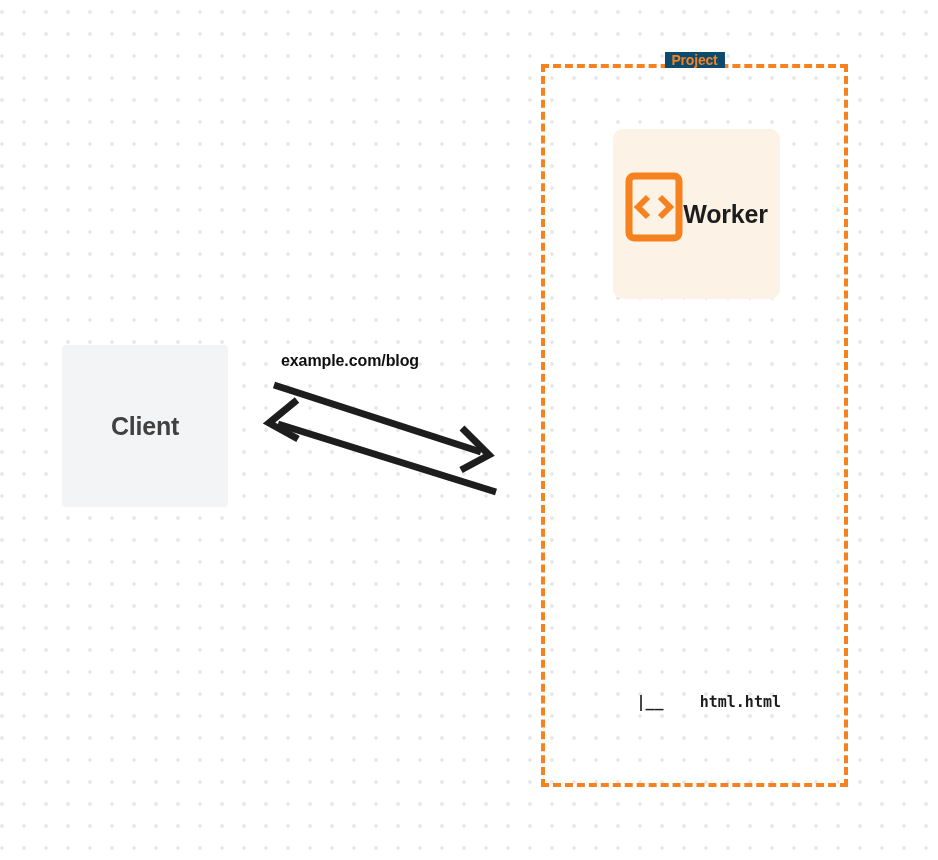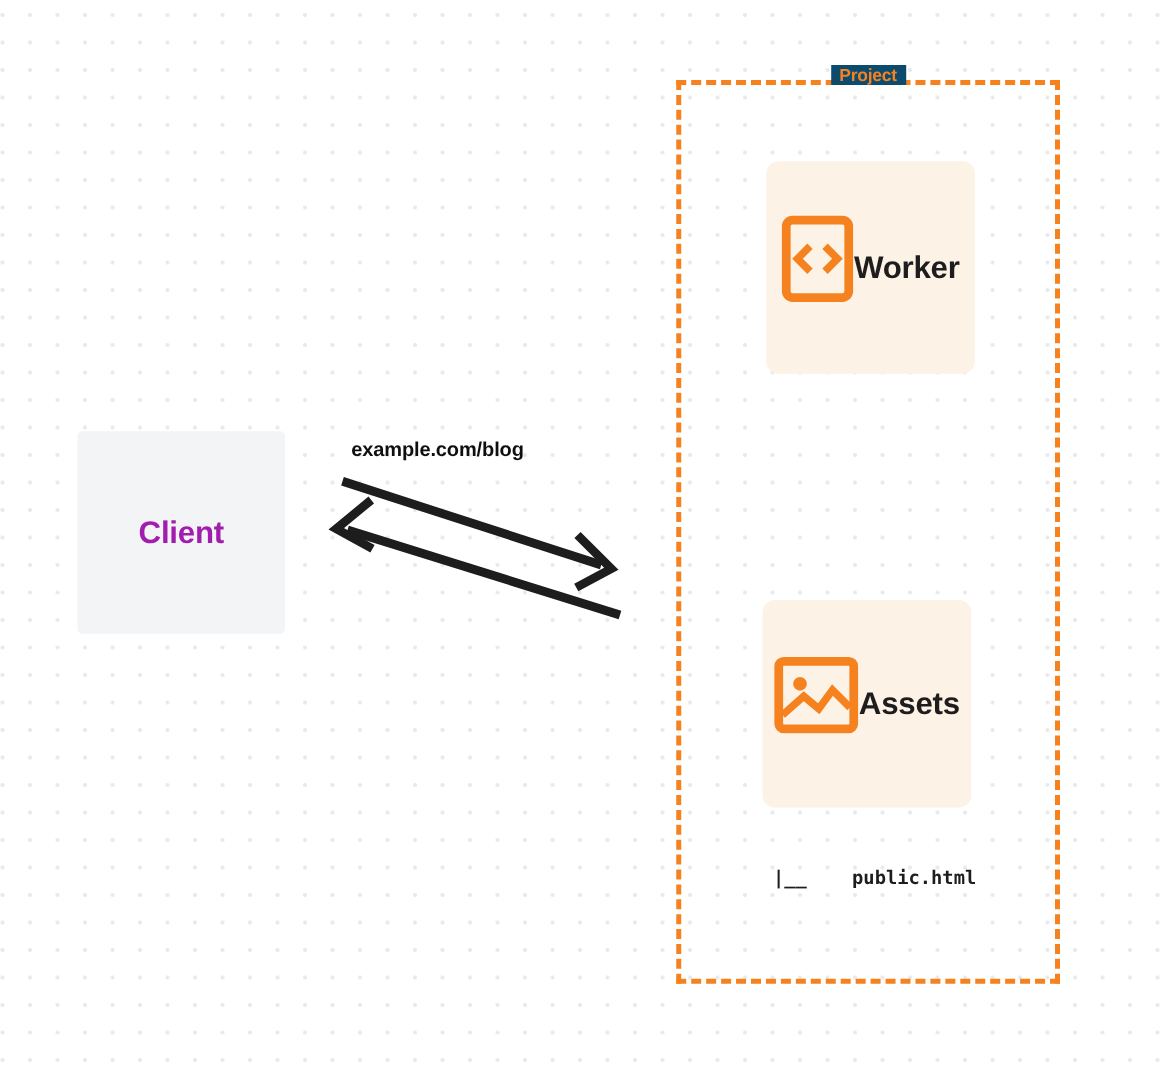--- a/index.html
+++ b/index.html
@@ -32,21 +32,21 @@
     height: 162px;
     background: #f3f4f6;
     border-radius: 4px;
     display: flex;
     align-items: center;
     justify-content: center;
   }
   .client-label {
     font-size: 25px;
     font-weight: bold;
-    color: #a21caf;
+    color: #404040;
     letter-spacing: -0.2px;
   }
 
   
   .request-label {
     position: absolute;
     left: 281px;
     top: 340px;
     font-size: 16px;
     font-weight: bold;
@@ -172,29 +172,19 @@
     <div class="service-icon">
       <svg width="58" height="70" viewBox="0 0 58 70">
         <rect x="4" y="4" width="50" height="62" rx="5" ry="5" fill="none" stroke="#f6821f" stroke-width="7"></rect>
         <polyline points="23,25 13,35 23,45" fill="none" stroke="#f6821f" stroke-width="6" stroke-linecap="butt" stroke-linejoin="miter"></polyline>
         <polyline points="35,25 45,35 35,45" fill="none" stroke="#f6821f" stroke-width="6" stroke-linecap="butt" stroke-linejoin="miter"></polyline>
       </svg>
     </div>
     <span class="service-label">Worker</span>
   </div>
 
-  <div class="service-card card-assets">
-    <div class="service-icon">
-      <svg width="68" height="62" viewBox="0 0 68 62">
-        <rect x="4" y="4" width="60" height="54" rx="4" ry="4" fill="none" stroke="#f6821f" stroke-width="7"></rect>
-        <circle cx="21" cy="22" r="5.5" fill="#f6821f"></circle>
-        <polyline points="7,47 24,32 36,42 47,27 61,41" fill="none" stroke="#f6821f" stroke-width="6" stroke-linecap="butt" stroke-linejoin="miter"></polyline>
-      </svg>
-    </div>
-    <span class="service-label">Assets</span>
-  </div>
 
   <div class="file-tree">
-    <span class="tree-row">|__    public.html</span>
+    <span class="tree-row">|__    html.html</span>
     
   </div>
 
 </div>
 
 </body></html>

